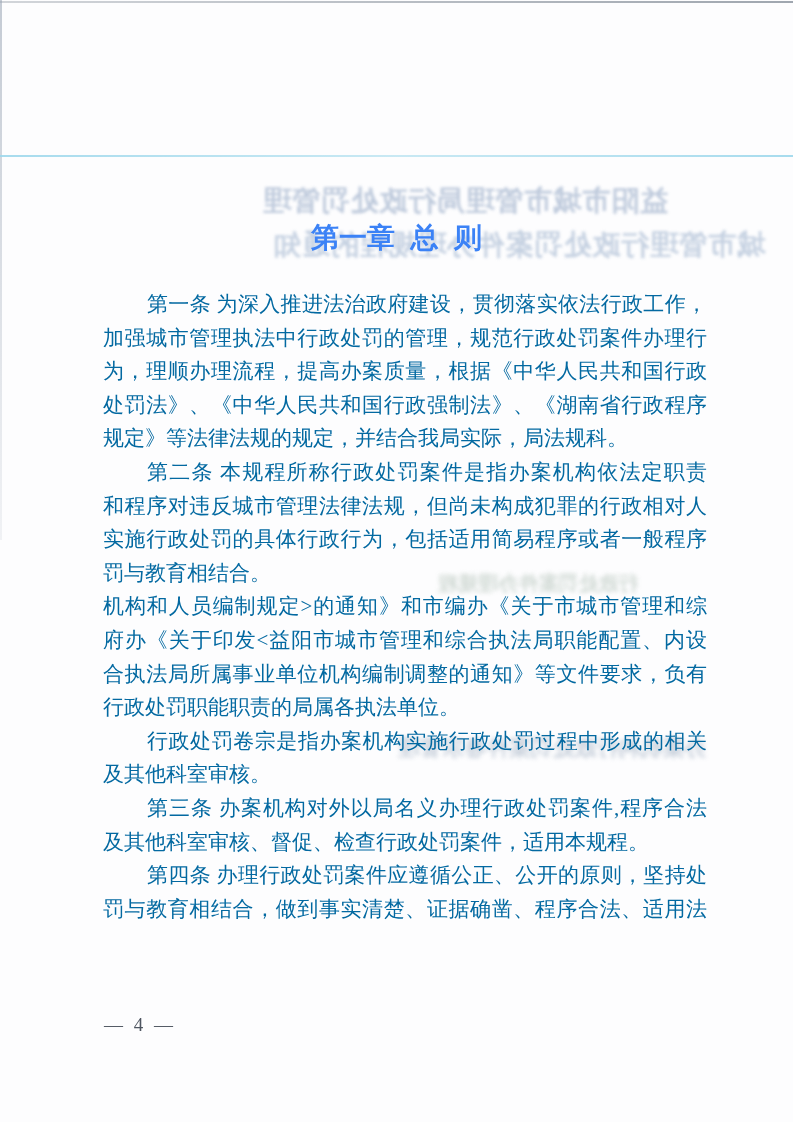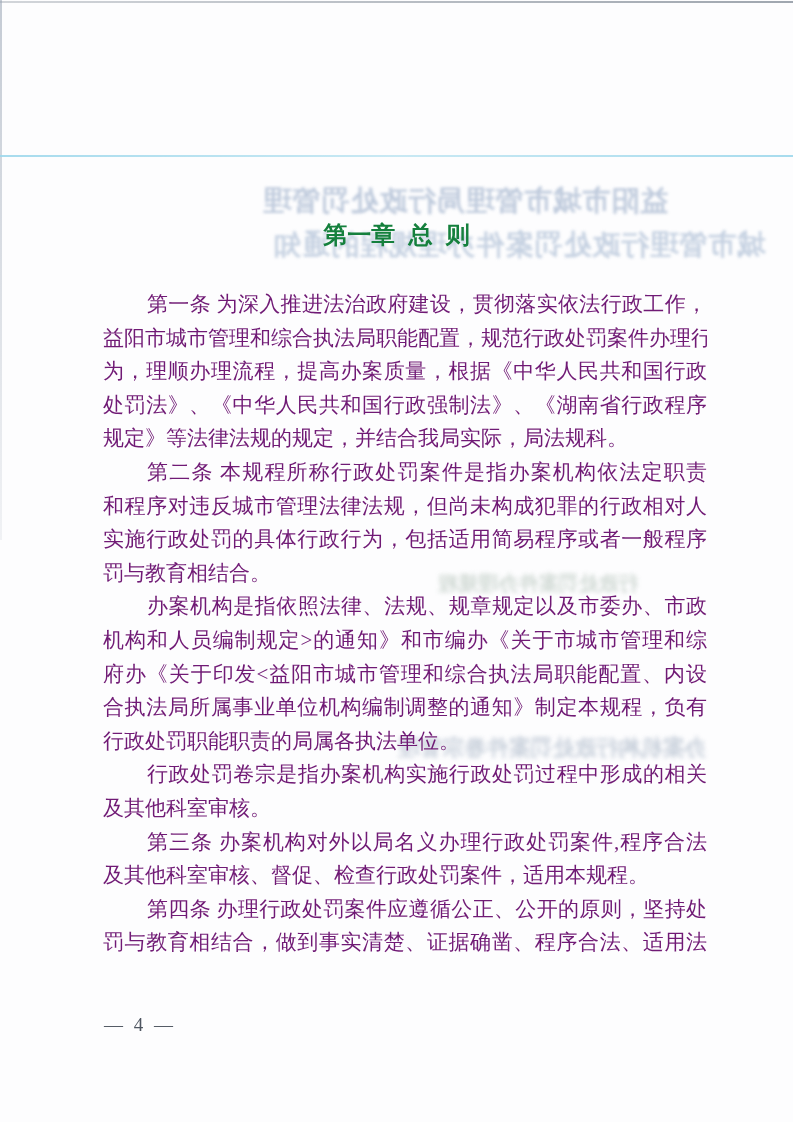--- a/index.html
+++ b/index.html
@@ -38,35 +38,35 @@
   .ghost-1 { top: 182px; left: 262px; font-size: 28px; letter-spacing: 1px; color: #b3c1d6; filter: blur(1.6px); opacity: .85; }
   .ghost-2 { top: 226px; left: 272px; font-size: 28px; letter-spacing: 1px; color: #b7c6da; filter: blur(1.7px); opacity: .8; z-index: 1; }
   .ghost-3 { top: 570px; left: 438px; font-size: 20px; color: #cbd5cf; filter: blur(2px); opacity: .9; }
   .ghost-4 { top: 733px; left: 398px; font-size: 22px; color: #c2cbd7; filter: blur(2px); opacity: .9; }
   
   .chapter-heading {
     position: absolute; top: 219px; left: 0; width: 100%;
     text-align: center;
     font-family: "Liberation Sans", "DejaVu Sans", sans-serif;
     font-weight: bold;
-    font-size: 24px;
-    color: #15803d;
+    font-size: 28px;
+    color: #3b82f6;
     white-space: pre;
     z-index: 2;
   }
   
   .body-block {
     position: absolute; top: 288px; left: 103px; width: 604px;
     z-index: 2;
   }
   .tline {
     height: 33.6px;
     line-height: 33.6px;
     font-size: 21px;
-    color: #701a75;
+    color: #0369a1;
     text-align: justify;
     text-align-last: justify;
     overflow: hidden;
     white-space: nowrap;
   }
   .tline.first { padding-left: 44px; }
   .tline.end { text-align-last: left; }
   
   .page-number {
     position: absolute; top: 1014px; left: 104px;
@@ -89,38 +89,37 @@
   <div class="ghost ghost-2">城市管理行政处罚案件办理规程的通知</div>
   <div class="ghost ghost-3">行政处罚案件办理规程</div>
   <div class="ghost ghost-4">办案机构行政处罚案件卷宗管理</div>
 
   <div class="chapter-heading">第一章  总  则</div>
 
   <div class="body-block">
 
     <div>
       <div class="tline first">第一条 为深入推进法治政府建设，贯彻落实依法行政工作，</div>
-      <div class="tline">益阳市城市管理和综合执法局职能配置，规范行政处罚案件办理行</div>
+      <div class="tline">加强城市管理执法中行政处罚的管理，规范行政处罚案件办理行</div>
       <div class="tline">为，理顺办理流程，提高办案质量，根据《中华人民共和国行政</div>
       <div class="tline">处罚法》、《中华人民共和国行政强制法》、《湖南省行政程序</div>
       <div class="tline end">规定》等法律法规的规定，并结合我局实际，局法规科。</div>
     </div>
 
     <div>
       <div class="tline first">第二条 本规程所称行政处罚案件是指办案机构依法定职责</div>
       <div class="tline">和程序对违反城市管理法律法规，但尚未构成犯罪的行政相对人</div>
       <div class="tline">实施行政处罚的具体行政行为，包括适用简易程序或者一般程序</div>
       <div class="tline end">罚与教育相结合。</div>
     </div>
 
     <div>
-      <div class="tline first">办案机构是指依照法律、法规、规章规定以及市委办、市政</div>
       <div class="tline">机构和人员编制规定&gt;的通知》和市编办《关于市城市管理和综</div>
       <div class="tline">府办《关于印发&lt;益阳市城市管理和综合执法局职能配置、内设</div>
-      <div class="tline">合执法局所属事业单位机构编制调整的通知》制定本规程，负有</div>
+      <div class="tline">合执法局所属事业单位机构编制调整的通知》等文件要求，负有</div>
       <div class="tline end">行政处罚职能职责的局属各执法单位。</div>
     </div>
 
     <div>
       <div class="tline first">行政处罚卷宗是指办案机构实施行政处罚过程中形成的相关</div>
       <div class="tline end">及其他科室审核。</div>
     </div>
 
     <div>
       <div class="tline first">第三条 办案机构对外以局名义办理行政处罚案件,程序合法</div>

